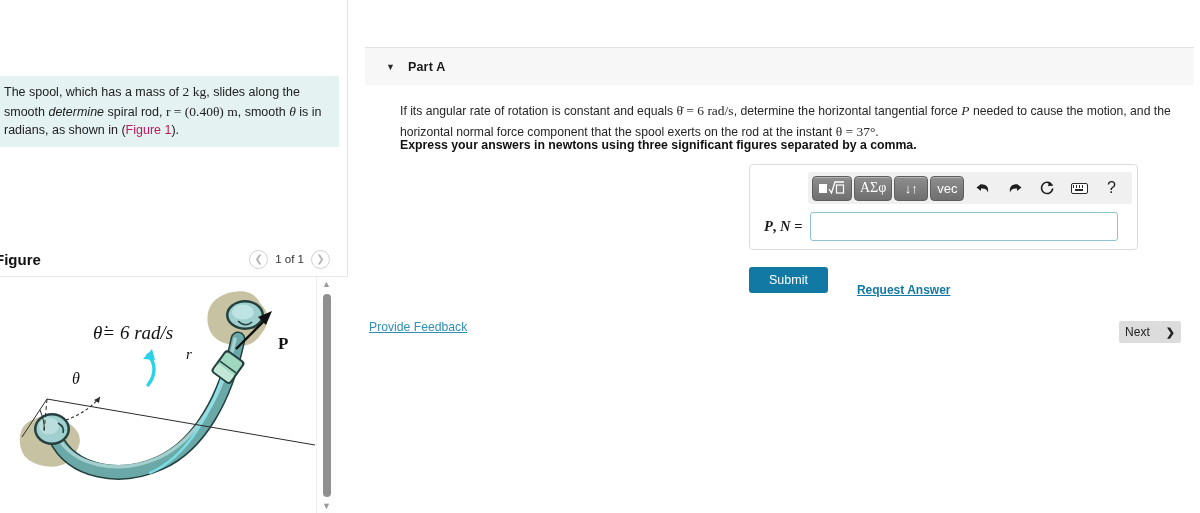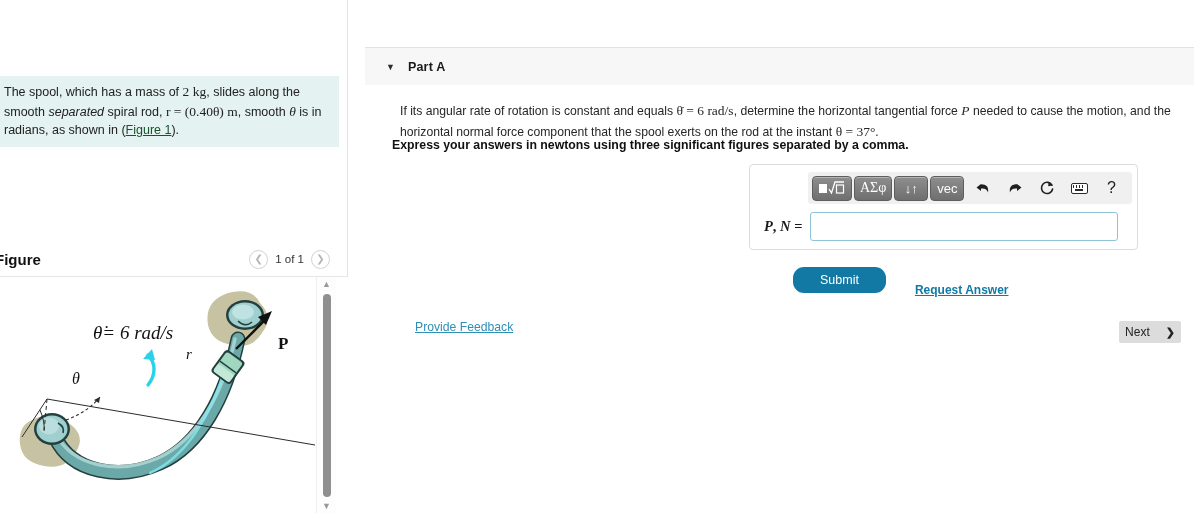--- a/index.html
+++ b/index.html
@@ -24,21 +24,21 @@
     width: 339px; min-height: 60px;
     background: #e4f2f1;
     padding: 6px 12px 8px 4px;
     font-size: 12.5px;
     color: #222;
     line-height: 1.42;
   }
   .problem-box i { font-style: italic; }
   .mi { font-family: "Liberation Serif", serif; font-style: italic; font-size: 13.5px; }
   .mr { font-family: "Liberation Serif", serif; font-style: normal; font-size: 13.5px; }
-  .figlink { color: #14532d; text-decoration: underline; cursor: pointer; }
+  .figlink { color: #be185d; cursor: pointer; }
 
   .figure-header {
     position: absolute; left: 0; top: 243px;
     width: 348px; height: 32px;
     display: flex; align-items: center;
   }
   .figure-title {
     font-size: 15px; font-weight: bold; color: #111;
     margin-left: -5px;
   }
@@ -92,21 +92,21 @@
   }
   .caret { font-size: 9px; color: #2b2b2b; margin-right: 13px; cursor: pointer; }
   .part-label { font-size: 12.5px; font-weight: bold; color: #1a1a1a; letter-spacing: .2px; }
 
   .qtext {
     position: absolute; left: 51px; top: 101px;
     width: 800px;
     font-size: 12.2px; color: #262626; line-height: 1.55;
   }
   .instruction {
-    position: absolute; left: 43px; top: 138px;
+    position: absolute; left: 51px; top: 138px;
     font-size: 12.3px; font-weight: bold; color: #111; text-align: right;
   }
 
   
   .answer-box {
     position: absolute; left: 400px; top: 164px;
     width: 389px; height: 86px;
     border: 1px solid #dcdcdc; border-radius: 4px;
     background: #fff;
   }
@@ -157,51 +157,51 @@
   .ans-input {
     width: 308px; height: 29px;
     border: 1px solid #8cc3d6; border-radius: 3px;
     background: #fff; outline: none;
     font-size: 13px; padding: 0 6px;
     font-family: "Liberation Sans", sans-serif;
   }
 
   .submit-row { position: absolute; left: 400px; top: 263px; display: flex; align-items: center; }
   .submit-btn {
-    background: #1279a4; color: #fff; border: none; border-radius: 11px;
+    background: #1279a4; color: #fff; border: none; border-radius: 3px;
     font-size: 12.5px; font-family: "Liberation Sans", sans-serif;
-    padding: 6px 27px; cursor: pointer; margin-left: 44px;
+    padding: 6px 20px; cursor: pointer;
   }
   .req-link {
     margin-left: 29px; color: #1279a4; font-size: 12px; font-weight: bold;
     text-decoration: underline; cursor: pointer; margin-top: 20px;
   }
   .feedback-link {
     position: absolute; left: 369px; top: 320px;
-    color: #2f8fb5; font-size: 12.2px; text-decoration: underline; cursor: pointer; margin-left: 46px;
+    color: #2f8fb5; font-size: 12.2px; text-decoration: underline; cursor: pointer;
   }
   .next-btn {
     position: absolute; left: 1119px; top: 321px;
     width: 62px; height: 22px;
     background: #dcdcdc; border: none; border-radius: 2px;
     color: #222; font-size: 12px; font-family: "Liberation Sans", sans-serif;
     display: flex; align-items: center; justify-content: center; gap: 16px;
     cursor: pointer;
   }
   .next-btn .chev { font-size: 11px; font-weight: bold; }
 </style>
 </head>
 <body>
 
 <div class="page">
 
   <div class="left-panel">
 
     <div class="problem-box">
-      <span>The spool, which has a mass of </span><span class="mr">2 kg</span><span>, slides along the smooth </span><i>separated</i><span> spiral rod, </span><span class="mr">r = (0.40θ) m</span><span>, smooth </span><span class="mi">θ</span><span> is in radians, as shown in (</span><span class="figlink">Figure 1</span><span>).</span>
+      <span>The spool, which has a mass of </span><span class="mr">2 kg</span><span>, slides along the smooth </span><i>determine</i><span> spiral rod, </span><span class="mr">r = (0.40θ) m</span><span>, smooth </span><span class="mi">θ</span><span> is in radians, as shown in (</span><span class="figlink">Figure 1</span><span>).</span>
     </div>
 
     <div class="figure-header">
       <div class="figure-title">Figure</div>
       <div class="fig-nav">
         <div class="circ-btn">
           <span>❮</span>
         </div>
         <div class="fig-count">1 of 1</div>
         <div class="circ-btn">

